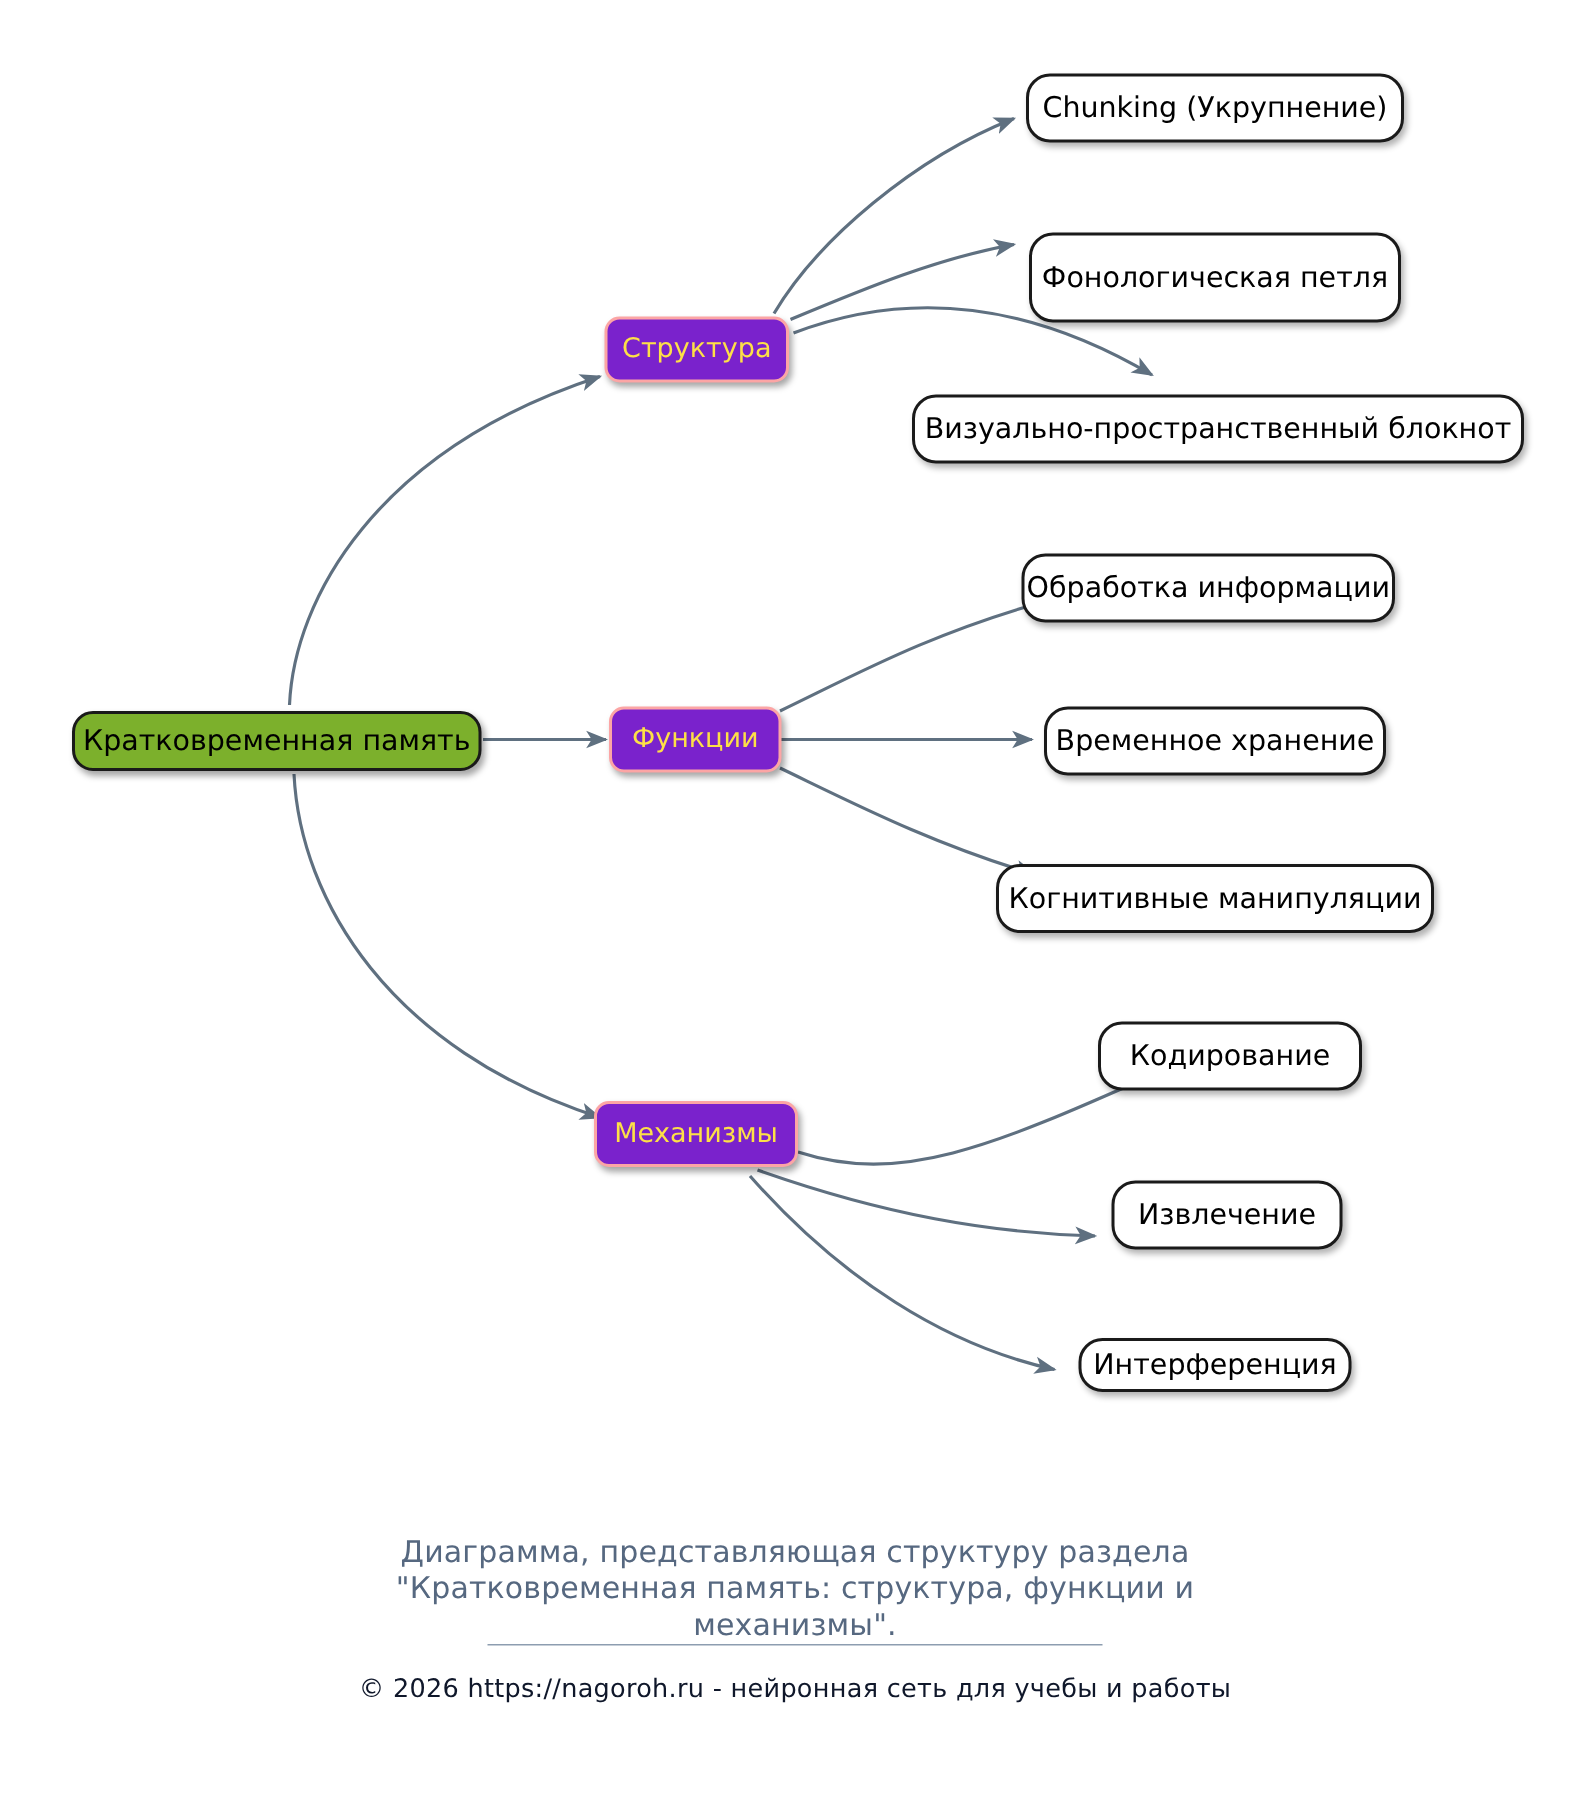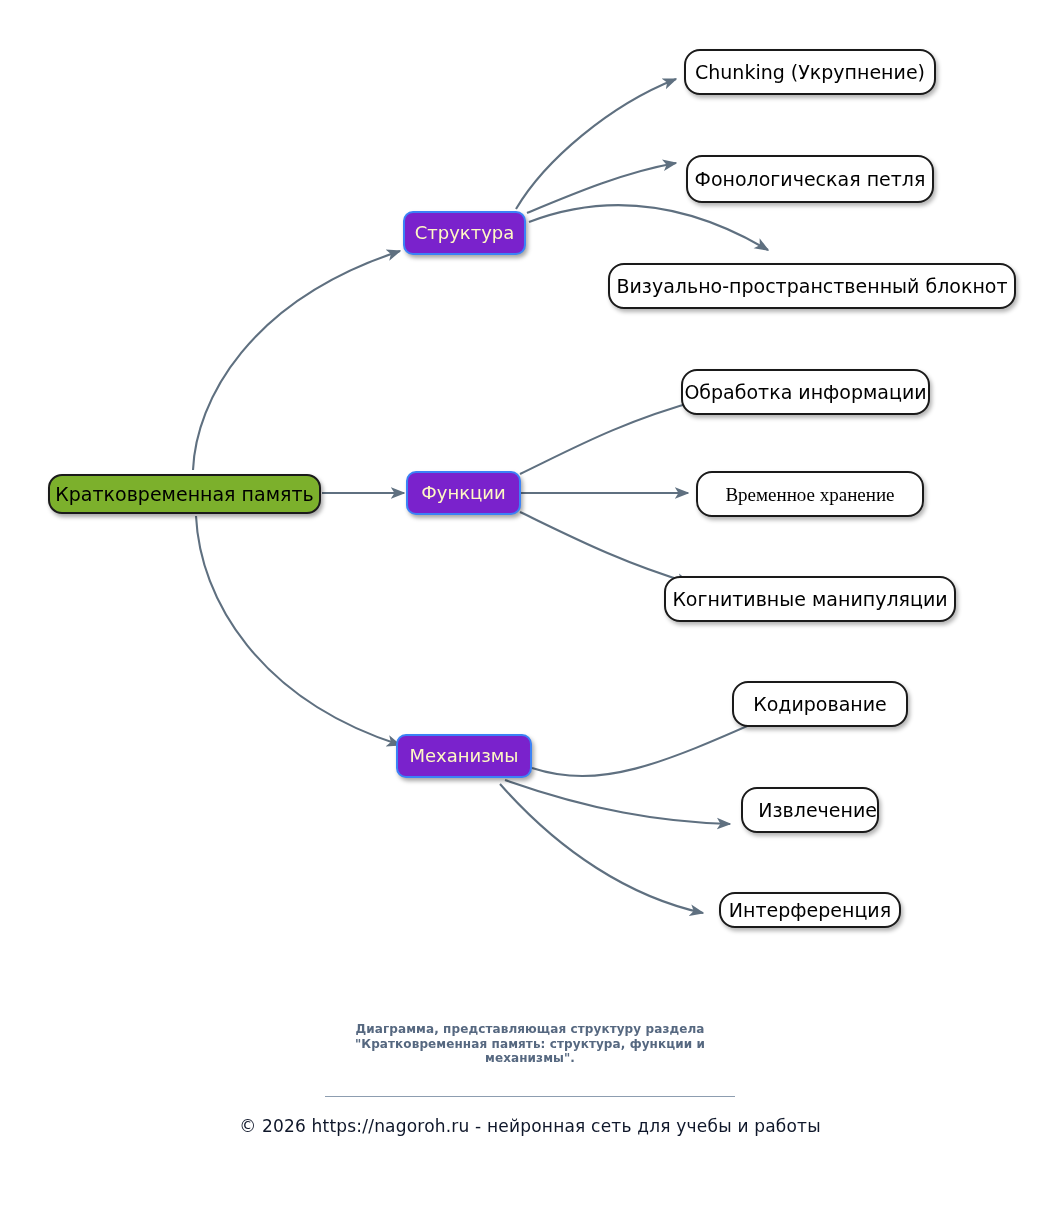--- a/index.html
+++ b/index.html
@@ -41,45 +41,45 @@
   .node-root {
     background: #7cb02c;
     border: 2px solid #1a1a1a;
     border-radius: 14px;
     color: #000000;
     font-size: 19px;
     box-shadow: 2px 3px 4px rgba(0,0,0,0.35);
   }
   .node-branch {
     background: #7a22cc;
-    border: 2px solid #3b82f6;
+    border: 2px solid #fca5a5;
     border-radius: 10px;
-    color: #fef9c3;
+    color: #fde047;
     font-size: 18px;
     box-shadow: 2px 3px 4px rgba(0,0,0,0.35);
   }
   .node-leaf {
     background: #ffffff;
     border: 2px solid #1a1a1a;
     border-radius: 16px;
     color: #000000;
     font-size: 19px;
     box-shadow: 2px 3px 4px rgba(0,0,0,0.30);
   }
   .footer {
     position: absolute;
     left: 0;
     width: 1060px;
     text-align: center;
   }
   .caption {
     top: 1022px;
     color: #566880;
-    font-size: 12px;
-    font-weight: bold;
+    font-size: 20px;
+    font-weight: normal;
     line-height: 1.22;
     letter-spacing: 0.1px;
   }
   .rule {
     position: absolute;
     top: 1096px;
     left: 325px;
     width: 410px;
     height: 0;
     border-top: 1px solid #8d9db0;
@@ -137,45 +137,45 @@
   </div>
 
   <div class="node node-branch" style="left:396px; top:734px; width:136px; height:44px;">
     <span>Механизмы</span>
   </div>
 
   <div class="node node-leaf" style="left:684px; top:49px; width:252px; height:46px;">
     <span>Chunking (Укрупнение)</span>
   </div>
 
-  <div class="node node-leaf" style="left:686px; top:155px; width:248px; height:48px;">
+  <div class="node node-leaf" style="left:686px; top:155px; width:248px; height:60px;">
     <span>Фонологическая петля</span>
   </div>
 
   <div class="node node-leaf" style="left:608px; top:263px; width:408px; height:46px;">
     <span>Визуально-пространственный блокнот</span>
   </div>
 
   <div class="node node-leaf" style="left:681px; top:369px; width:249px; height:46px;">
     <span>Обработка информации</span>
   </div>
 
-  <div class="node node-leaf" style="left:696px; top:471px; width:228px; height:46px;font-family:Liberation Serif, serif;">
+  <div class="node node-leaf" style="left:696px; top:471px; width:228px; height:46px;">
     <span>Временное хранение</span>
   </div>
 
   <div class="node node-leaf" style="left:664px; top:576px; width:292px; height:46px;">
     <span>Когнитивные манипуляции</span>
   </div>
 
   <div class="node node-leaf" style="left:732px; top:681px; width:176px; height:46px;">
     <span>Кодирование</span>
   </div>
 
-  <div class="node node-leaf" style="left:741px; top:787px; width:138px; height:46px;justify-content:flex-end;">
+  <div class="node node-leaf" style="left:741px; top:787px; width:154px; height:46px;">
     <span>Извлечение</span>
   </div>
 
   <div class="node node-leaf" style="left:719px; top:892px; width:182px; height:36px;">
     <span>Интерференция</span>
   </div>
 
   <div class="footer caption">
     <div>Диаграмма, представляющая структуру раздела</div>
     <div>"Кратковременная память: структура, функции и</div>

